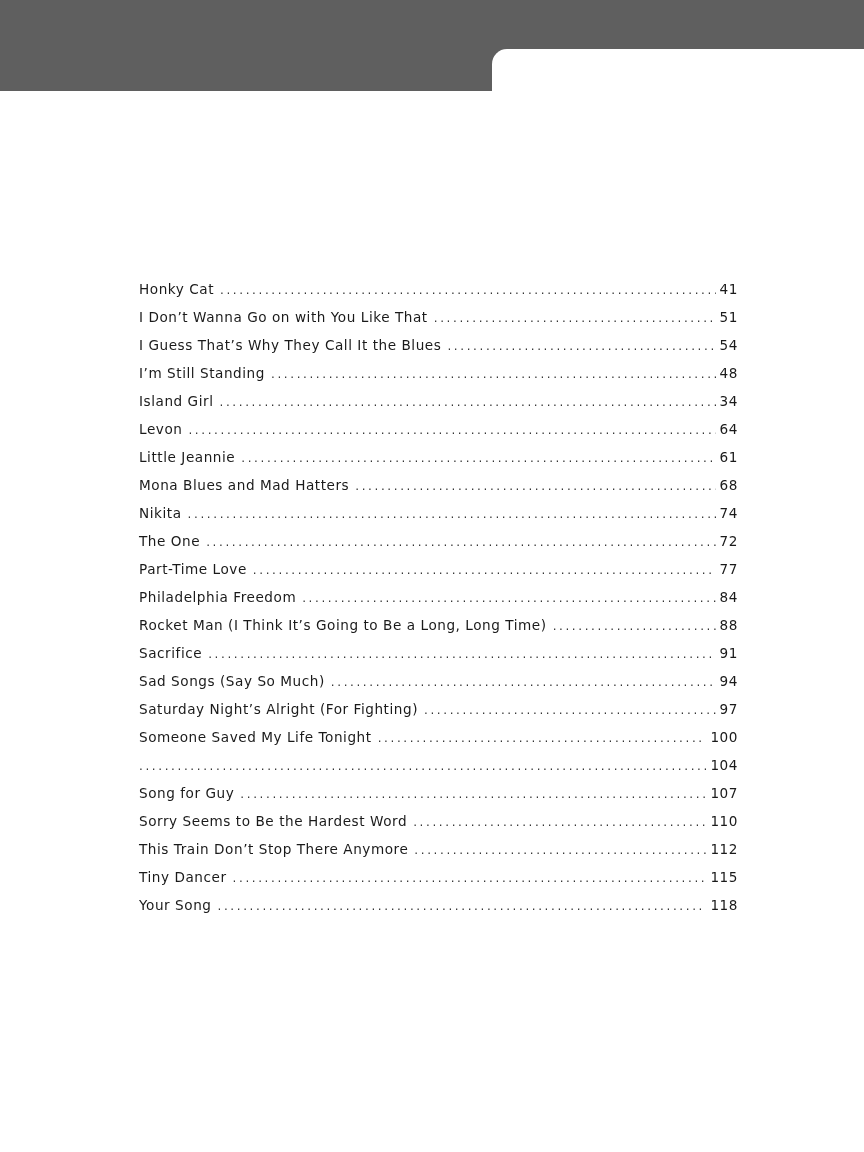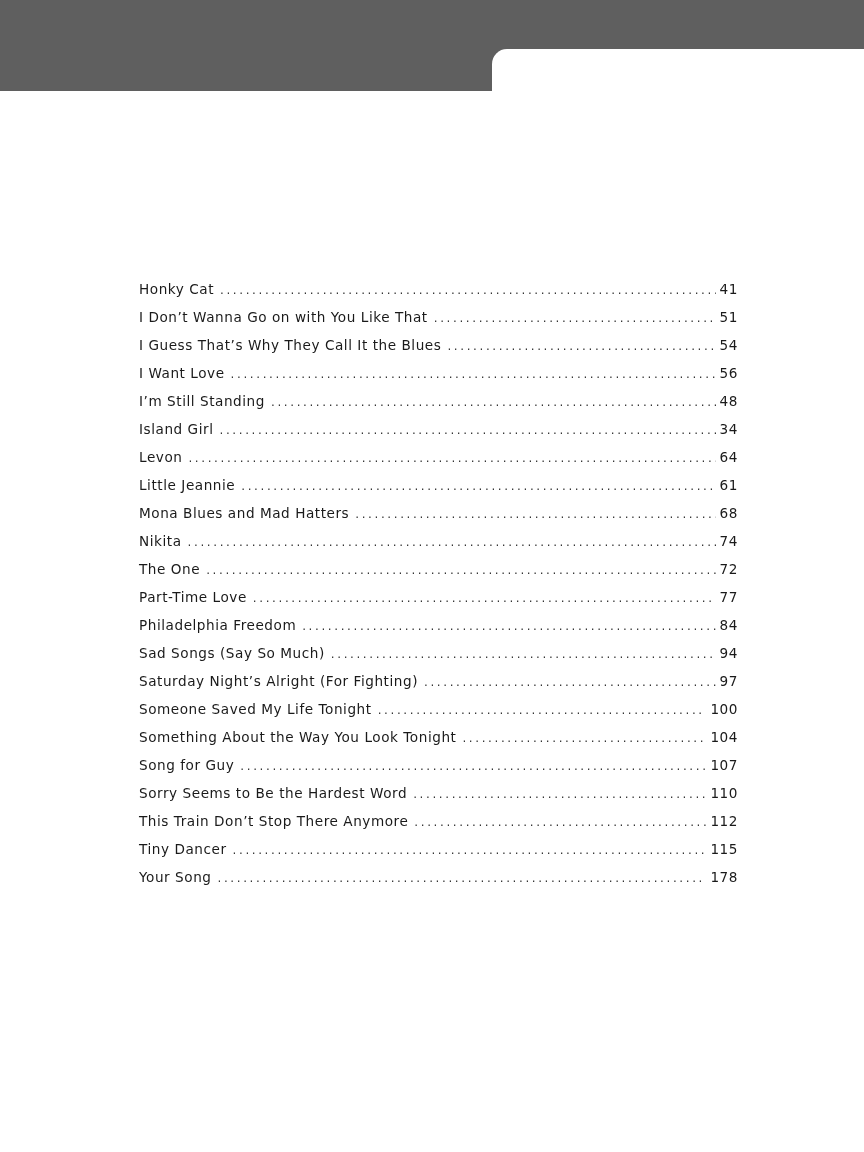--- a/index.html
+++ b/index.html
@@ -89,25 +89,20 @@
     <span class="toc-title">I Don’t Wanna Go on with You Like That</span>
     <span class="toc-leader"></span>
     <span class="toc-page">51</span>
   </li>
   <li class="toc-row">
     <span class="toc-title">I Guess That’s Why They Call It the Blues</span>
     <span class="toc-leader"></span>
     <span class="toc-page">54</span>
   </li>
   <li class="toc-row">
-    <span class="toc-title">I Want Love</span>
-    <span class="toc-leader"></span>
-    <span class="toc-page">56</span>
-  </li>
-  <li class="toc-row">
     <span class="toc-title">I’m Still Standing</span>
     <span class="toc-leader"></span>
     <span class="toc-page">48</span>
   </li>
   <li class="toc-row">
     <span class="toc-title">Island Girl</span>
     <span class="toc-leader"></span>
     <span class="toc-page">34</span>
   </li>
   <li class="toc-row">
@@ -139,36 +134,45 @@
     <span class="toc-title">Part-Time Love</span>
     <span class="toc-leader"></span>
     <span class="toc-page">77</span>
   </li>
   <li class="toc-row">
     <span class="toc-title">Philadelphia Freedom</span>
     <span class="toc-leader"></span>
     <span class="toc-page">84</span>
   </li>
   <li class="toc-row">
+    <span class="toc-title">Rocket Man (I Think It’s Going to Be a Long, Long Time)</span>
+    <span class="toc-leader"></span>
+    <span class="toc-page">88</span>
+  </li>
+  <li class="toc-row">
+    <span class="toc-title">Sacrifice</span>
+    <span class="toc-leader"></span>
+    <span class="toc-page">91</span>
+  </li>
+  <li class="toc-row">
     <span class="toc-title">Sad Songs (Say So Much)</span>
     <span class="toc-leader"></span>
     <span class="toc-page">94</span>
   </li>
   <li class="toc-row">
     <span class="toc-title">Saturday Night’s Alright (For Fighting)</span>
     <span class="toc-leader"></span>
     <span class="toc-page">97</span>
   </li>
   <li class="toc-row">
     <span class="toc-title">Someone Saved My Life Tonight</span>
     <span class="toc-leader"></span>
     <span class="toc-page">100</span>
   </li>
   <li class="toc-row">
-    <span class="toc-title">Something About the Way You Look Tonight</span>
     <span class="toc-leader"></span>
     <span class="toc-page">104</span>
   </li>
   <li class="toc-row">
     <span class="toc-title">Song for Guy</span>
     <span class="toc-leader"></span>
     <span class="toc-page">107</span>
   </li>
   <li class="toc-row">
     <span class="toc-title">Sorry Seems to Be the Hardest Word</span>
@@ -181,15 +185,15 @@
     <span class="toc-page">112</span>
   </li>
   <li class="toc-row">
     <span class="toc-title">Tiny Dancer</span>
     <span class="toc-leader"></span>
     <span class="toc-page">115</span>
   </li>
   <li class="toc-row">
     <span class="toc-title">Your Song</span>
     <span class="toc-leader"></span>
-    <span class="toc-page">178</span>
+    <span class="toc-page">118</span>
   </li>
 </ul>
 
 </body></html>

